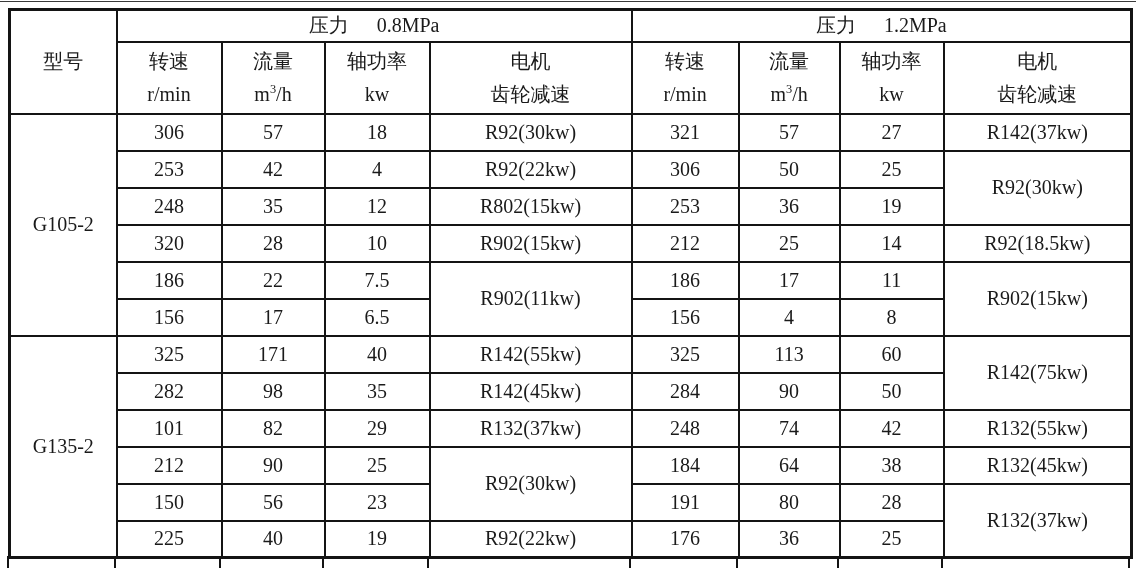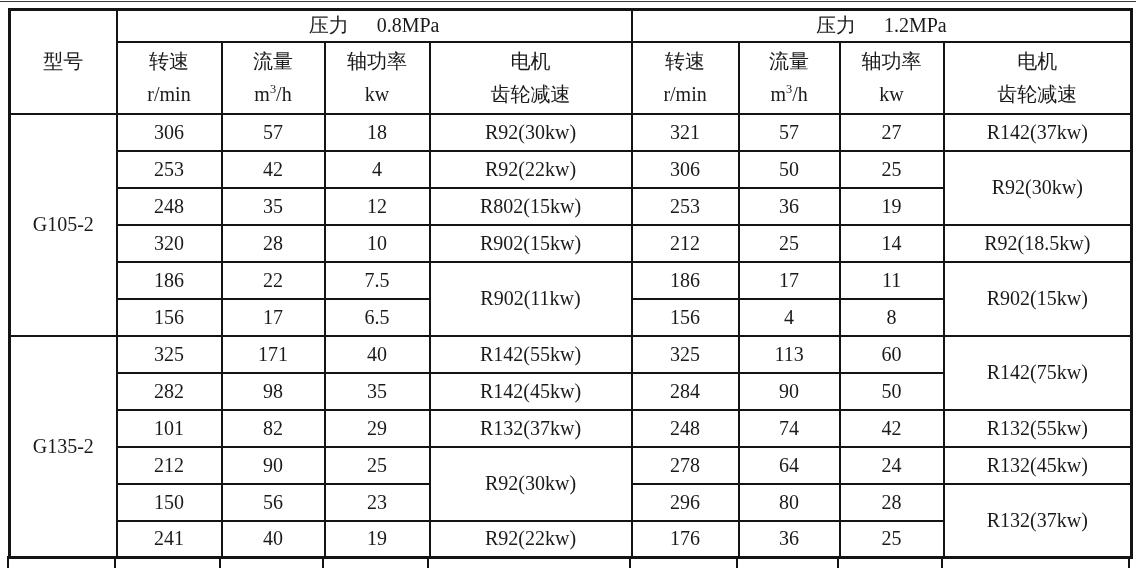--- a/index.html
+++ b/index.html
@@ -201,36 +201,36 @@
         <td>248</td>
         <td>74</td>
         <td>42</td>
         <td>R132(55kw)</td>
       </tr>
       <tr>
         <td>212</td>
         <td>90</td>
         <td>25</td>
         <td rowspan="2">R92(30kw)</td>
-        <td>278</td>
+        <td>184</td>
         <td>64</td>
-        <td>24</td>
+        <td>38</td>
         <td>R132(45kw)</td>
       </tr>
       <tr>
         <td>150</td>
         <td>56</td>
         <td>23</td>
-        <td>296</td>
+        <td>191</td>
         <td>80</td>
         <td>28</td>
         <td rowspan="2">R132(37kw)</td>
       </tr>
       <tr>
-        <td>241</td>
+        <td>225</td>
         <td>40</td>
         <td>19</td>
         <td>R92(22kw)</td>
         <td>176</td>
         <td>36</td>
         <td>25</td>
       </tr>
     </tbody>
   </table>
 

